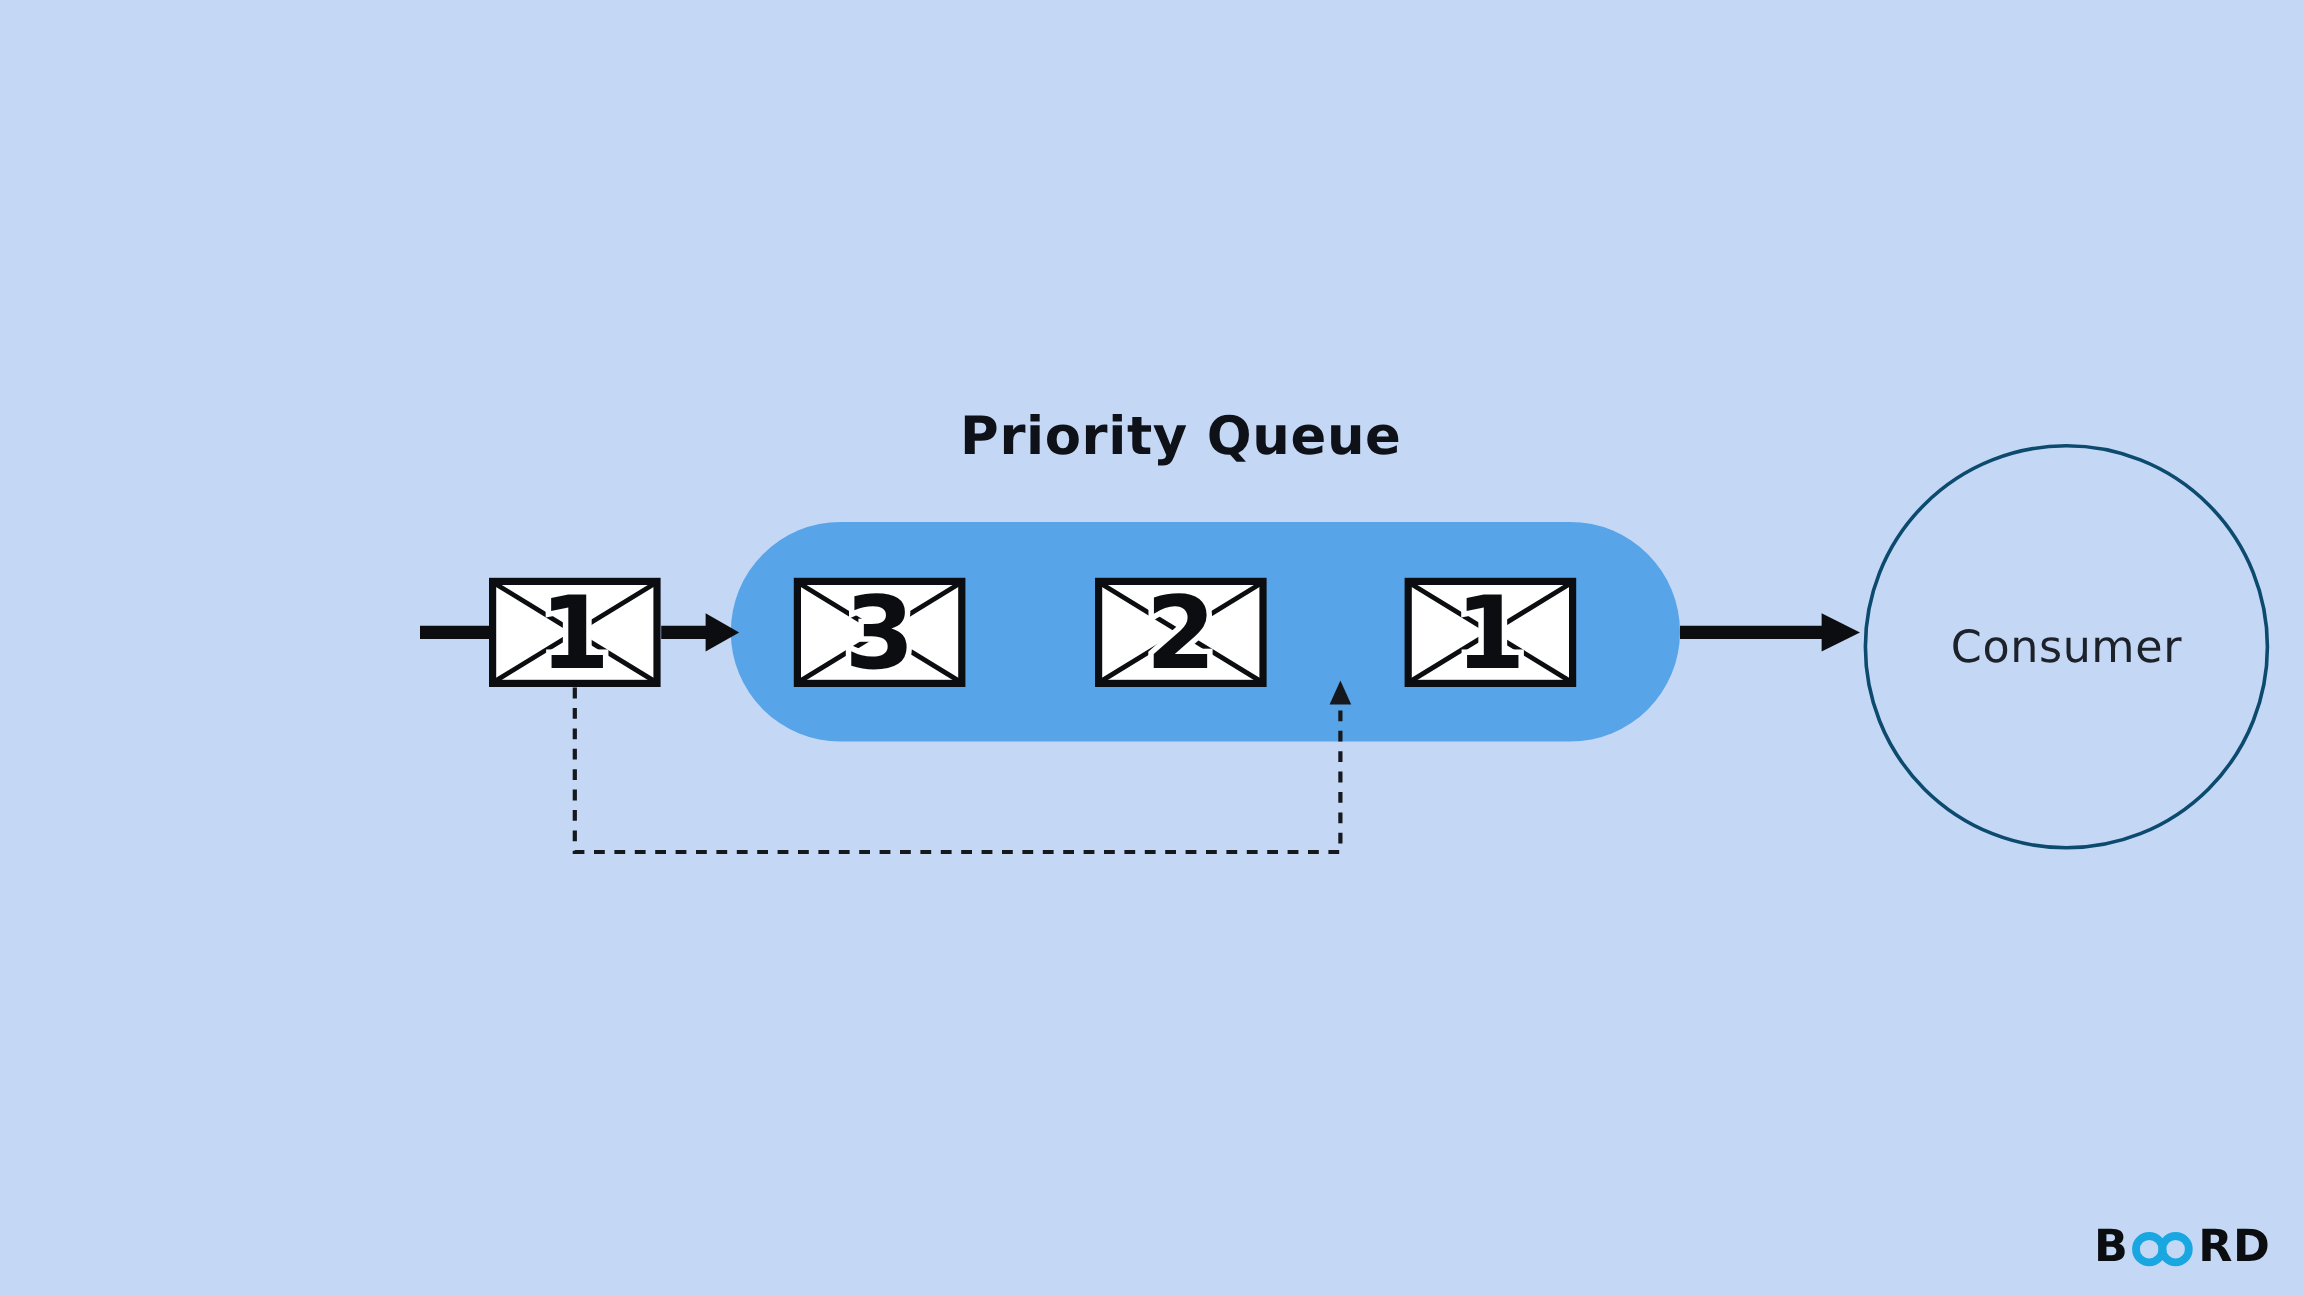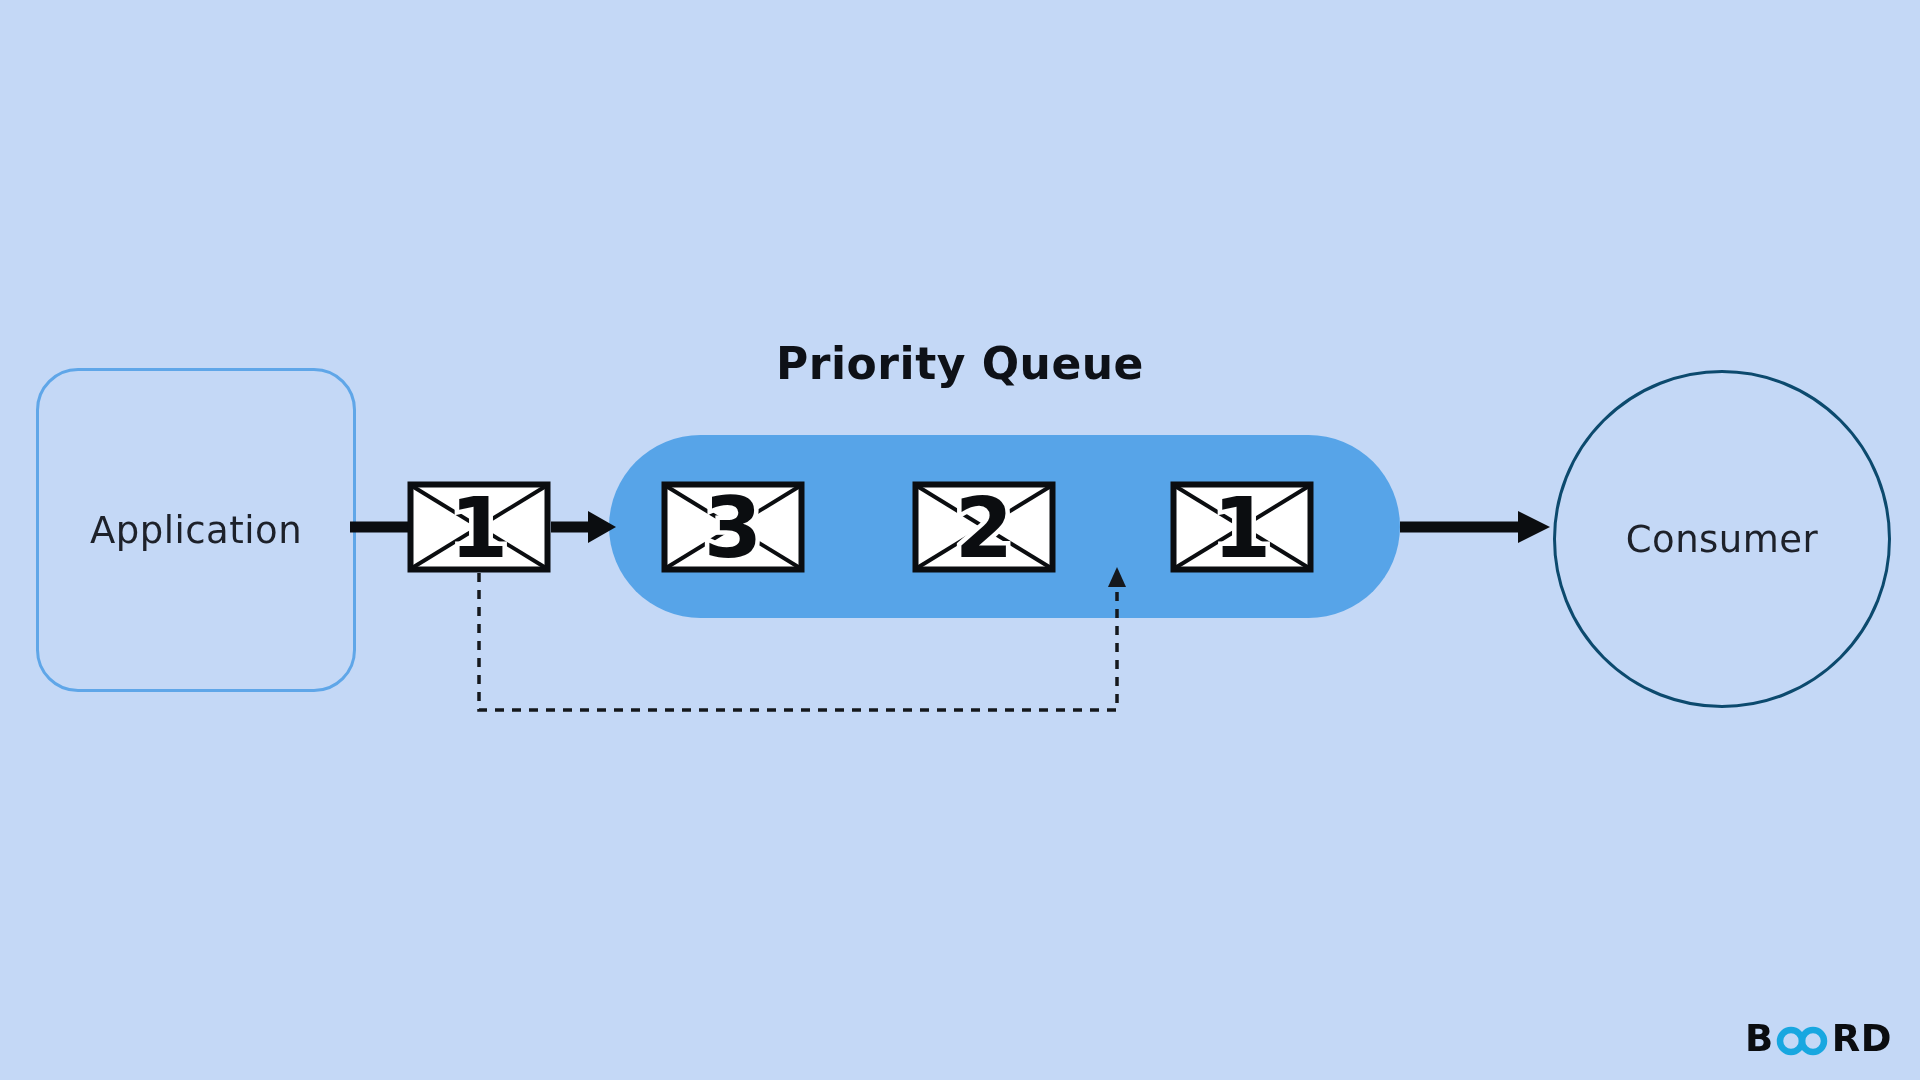--- a/index.html
+++ b/index.html
@@ -41,21 +41,21 @@
   
   .queue-pill {
     position: absolute;
     left: 609px; top: 435px;
     width: 791px; height: 183px;
     background: #57a4e8;
     border-radius: 92px;
   }
   .diagram-title {
     position: absolute;
-    left: 560px; top: 338px;
+    left: 584px; top: 338px;
     width: 800px;
     text-align: center;
     font-size: 44px;
     font-weight: 700;
     color: #0e1117;
     letter-spacing: 0.5px;
   }
 
   
   .env {
@@ -94,23 +94,20 @@
   }
   .logo .infinity { margin: 4px 1px 0 1px; display: block; }
 </style>
 </head>
 <body>
 
 <div class="canvas">
 
   <div class="diagram-title">Priority Queue</div>
 
-  <div class="node-box">
-    <span class="node-label">Application</span>
-  </div>
 
   <div class="queue-pill"></div>
 
   <div class="node-circle">
     <span class="node-label">Consumer</span>
   </div>
 
   <svg class="connectors" viewBox="0 0 1920 1080">
 
     <line x1="350" y1="527" x2="408" y2="527" stroke="#0b0d10" stroke-width="11"></line>

